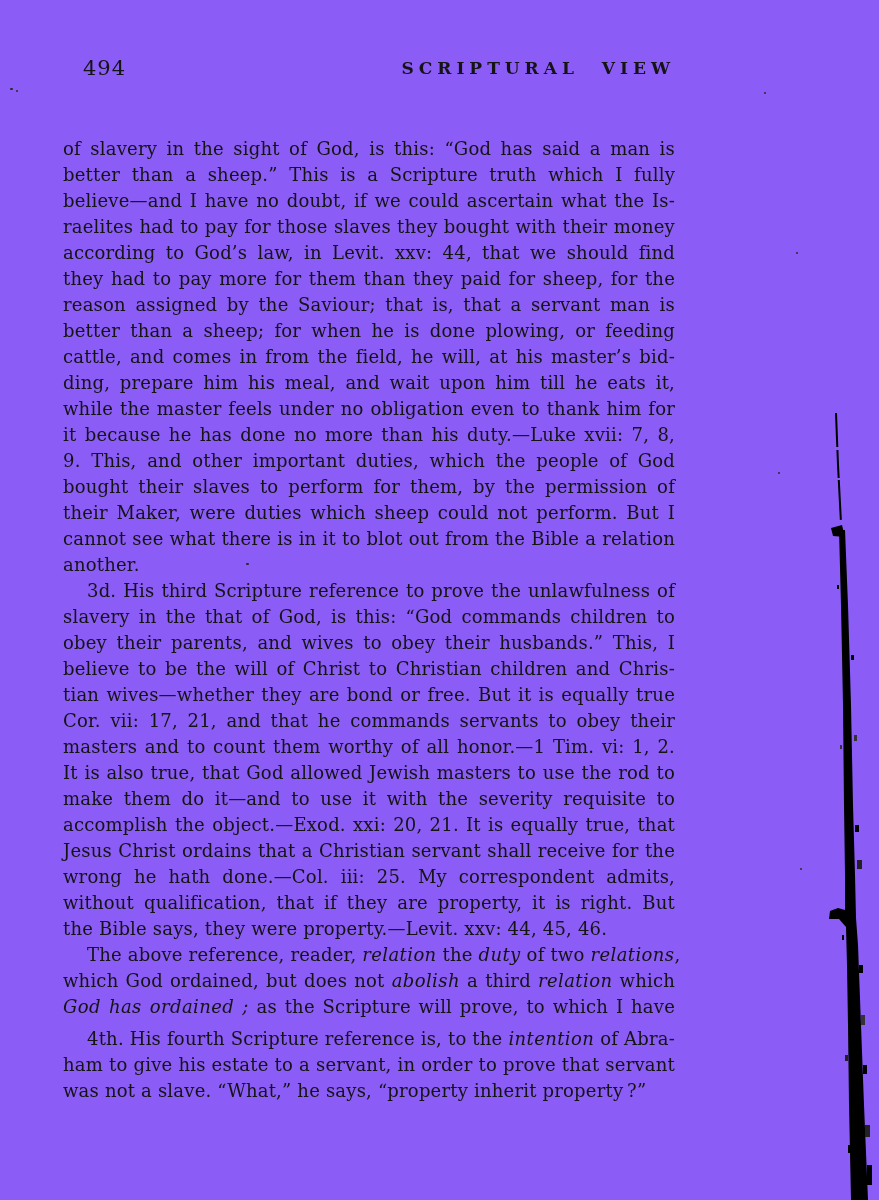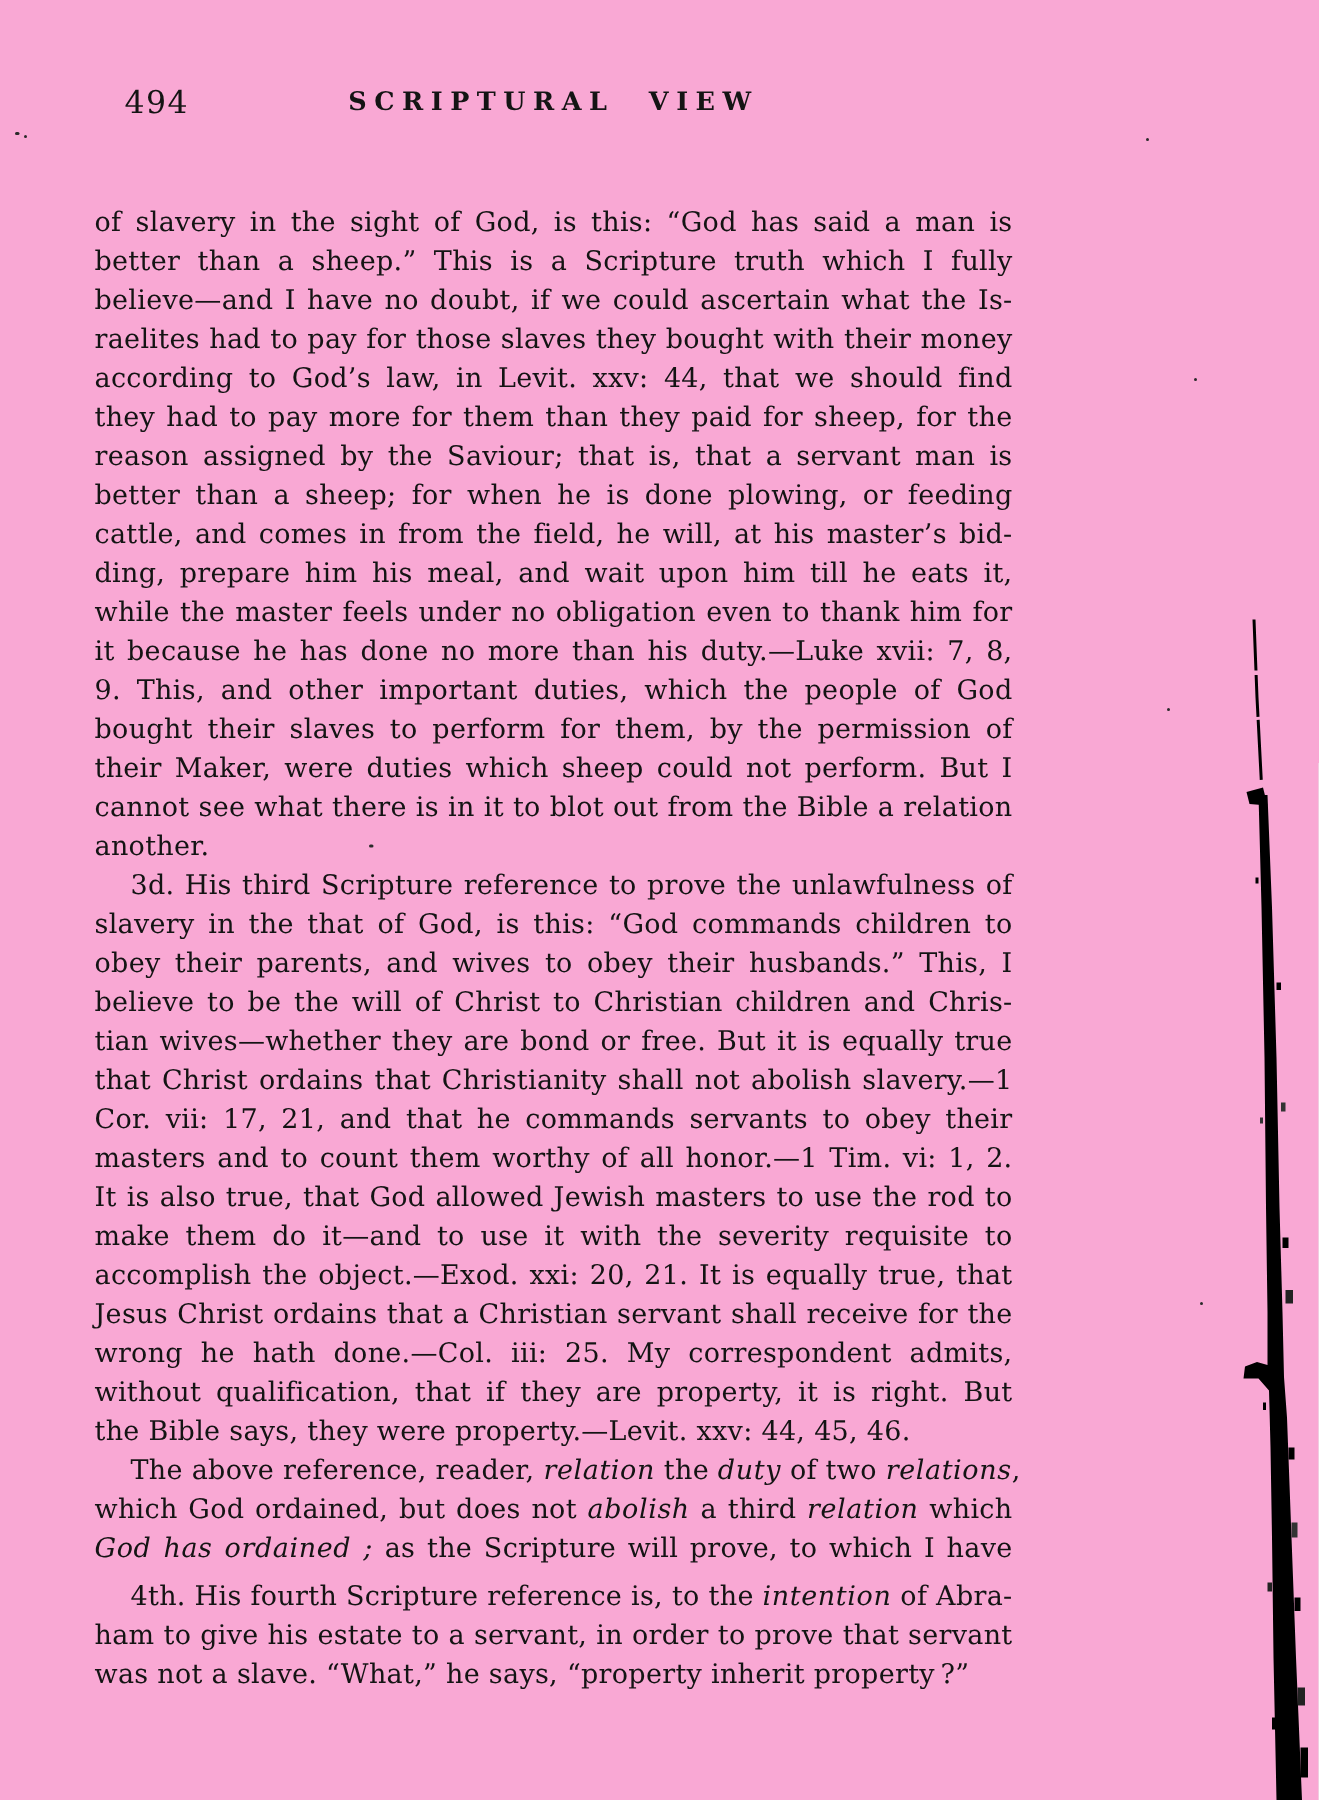--- a/index.html
+++ b/index.html
@@ -1,34 +1,34 @@
 <!DOCTYPE html>
 <html><head>
 <meta charset="utf-8">
 <style>
   html,body{margin:0;padding:0;background:#e9e9e9;}
   .page{
     position:relative;
     width:879px;height:1200px;
-    background:#f9a8d4;
+    background:#8b5cf6;
     overflow:hidden;
     font-family:"DejaVu Serif","Liberation Serif",serif;
     color:#141414;
   }
   
   .header{
     position:absolute;left:63px;top:52px;width:612px;height:34px;
   }
   .page-number{
     position:absolute;left:20px;top:4px;
     font-size:21px;letter-spacing:1px;
   }
   .running-head{
     position:absolute;left:0;right:0;top:6px;
-    text-align:center;
+    text-align:right;
     font-size:17px;
     letter-spacing:5px;
     word-spacing:12px;
     font-weight:bold;
   }
   
   .body-text{
     position:absolute;left:63px;top:92px;width:612px;
     font-size:18px;
     letter-spacing:0.2px;
@@ -82,21 +82,20 @@
         <div class="line">their Maker, were duties which sheep could not perform.  But I</div>
         <div class="line">cannot see what there is in it to blot out from the Bible a relation</div>
         <div class="line last">another.</div>
       </div>
       <div class="paragraph indent">
         <div class="line">3d.  His third Scripture reference to prove the unlawfulness of</div>
         <div class="line">slavery in the that of God, is this: “God commands children to</div>
         <div class="line">obey their parents, and wives to obey their husbands.”  This, I</div>
         <div class="line">believe to be the will of Christ to Christian children and Chris-</div>
         <div class="line">tian wives—whether they are bond or free.  But it is equally true</div>
-        <div class="line">that Christ ordains that Christianity shall not abolish slavery.—1</div>
         <div class="line">Cor. vii: 17, 21, and that he commands servants to obey their</div>
         <div class="line">masters and to count them worthy of all honor.—1 Tim. vi: 1, 2.</div>
         <div class="line">It is also true, that God allowed Jewish masters to use the rod to</div>
         <div class="line">make them do it—and to use it with the severity requisite to</div>
         <div class="line">accomplish the object.—Exod. xxi: 20, 21.  It is equally true, that</div>
         <div class="line">Jesus Christ ordains that a Christian servant shall receive for the</div>
         <div class="line">wrong he hath done.—Col. iii: 25.  My correspondent admits,</div>
         <div class="line">without qualification, that if they are property, it is right.  But</div>
         <div class="line last">the Bible says, they were property.—Levit. xxv: 44, 45, 46.</div>
       </div>

